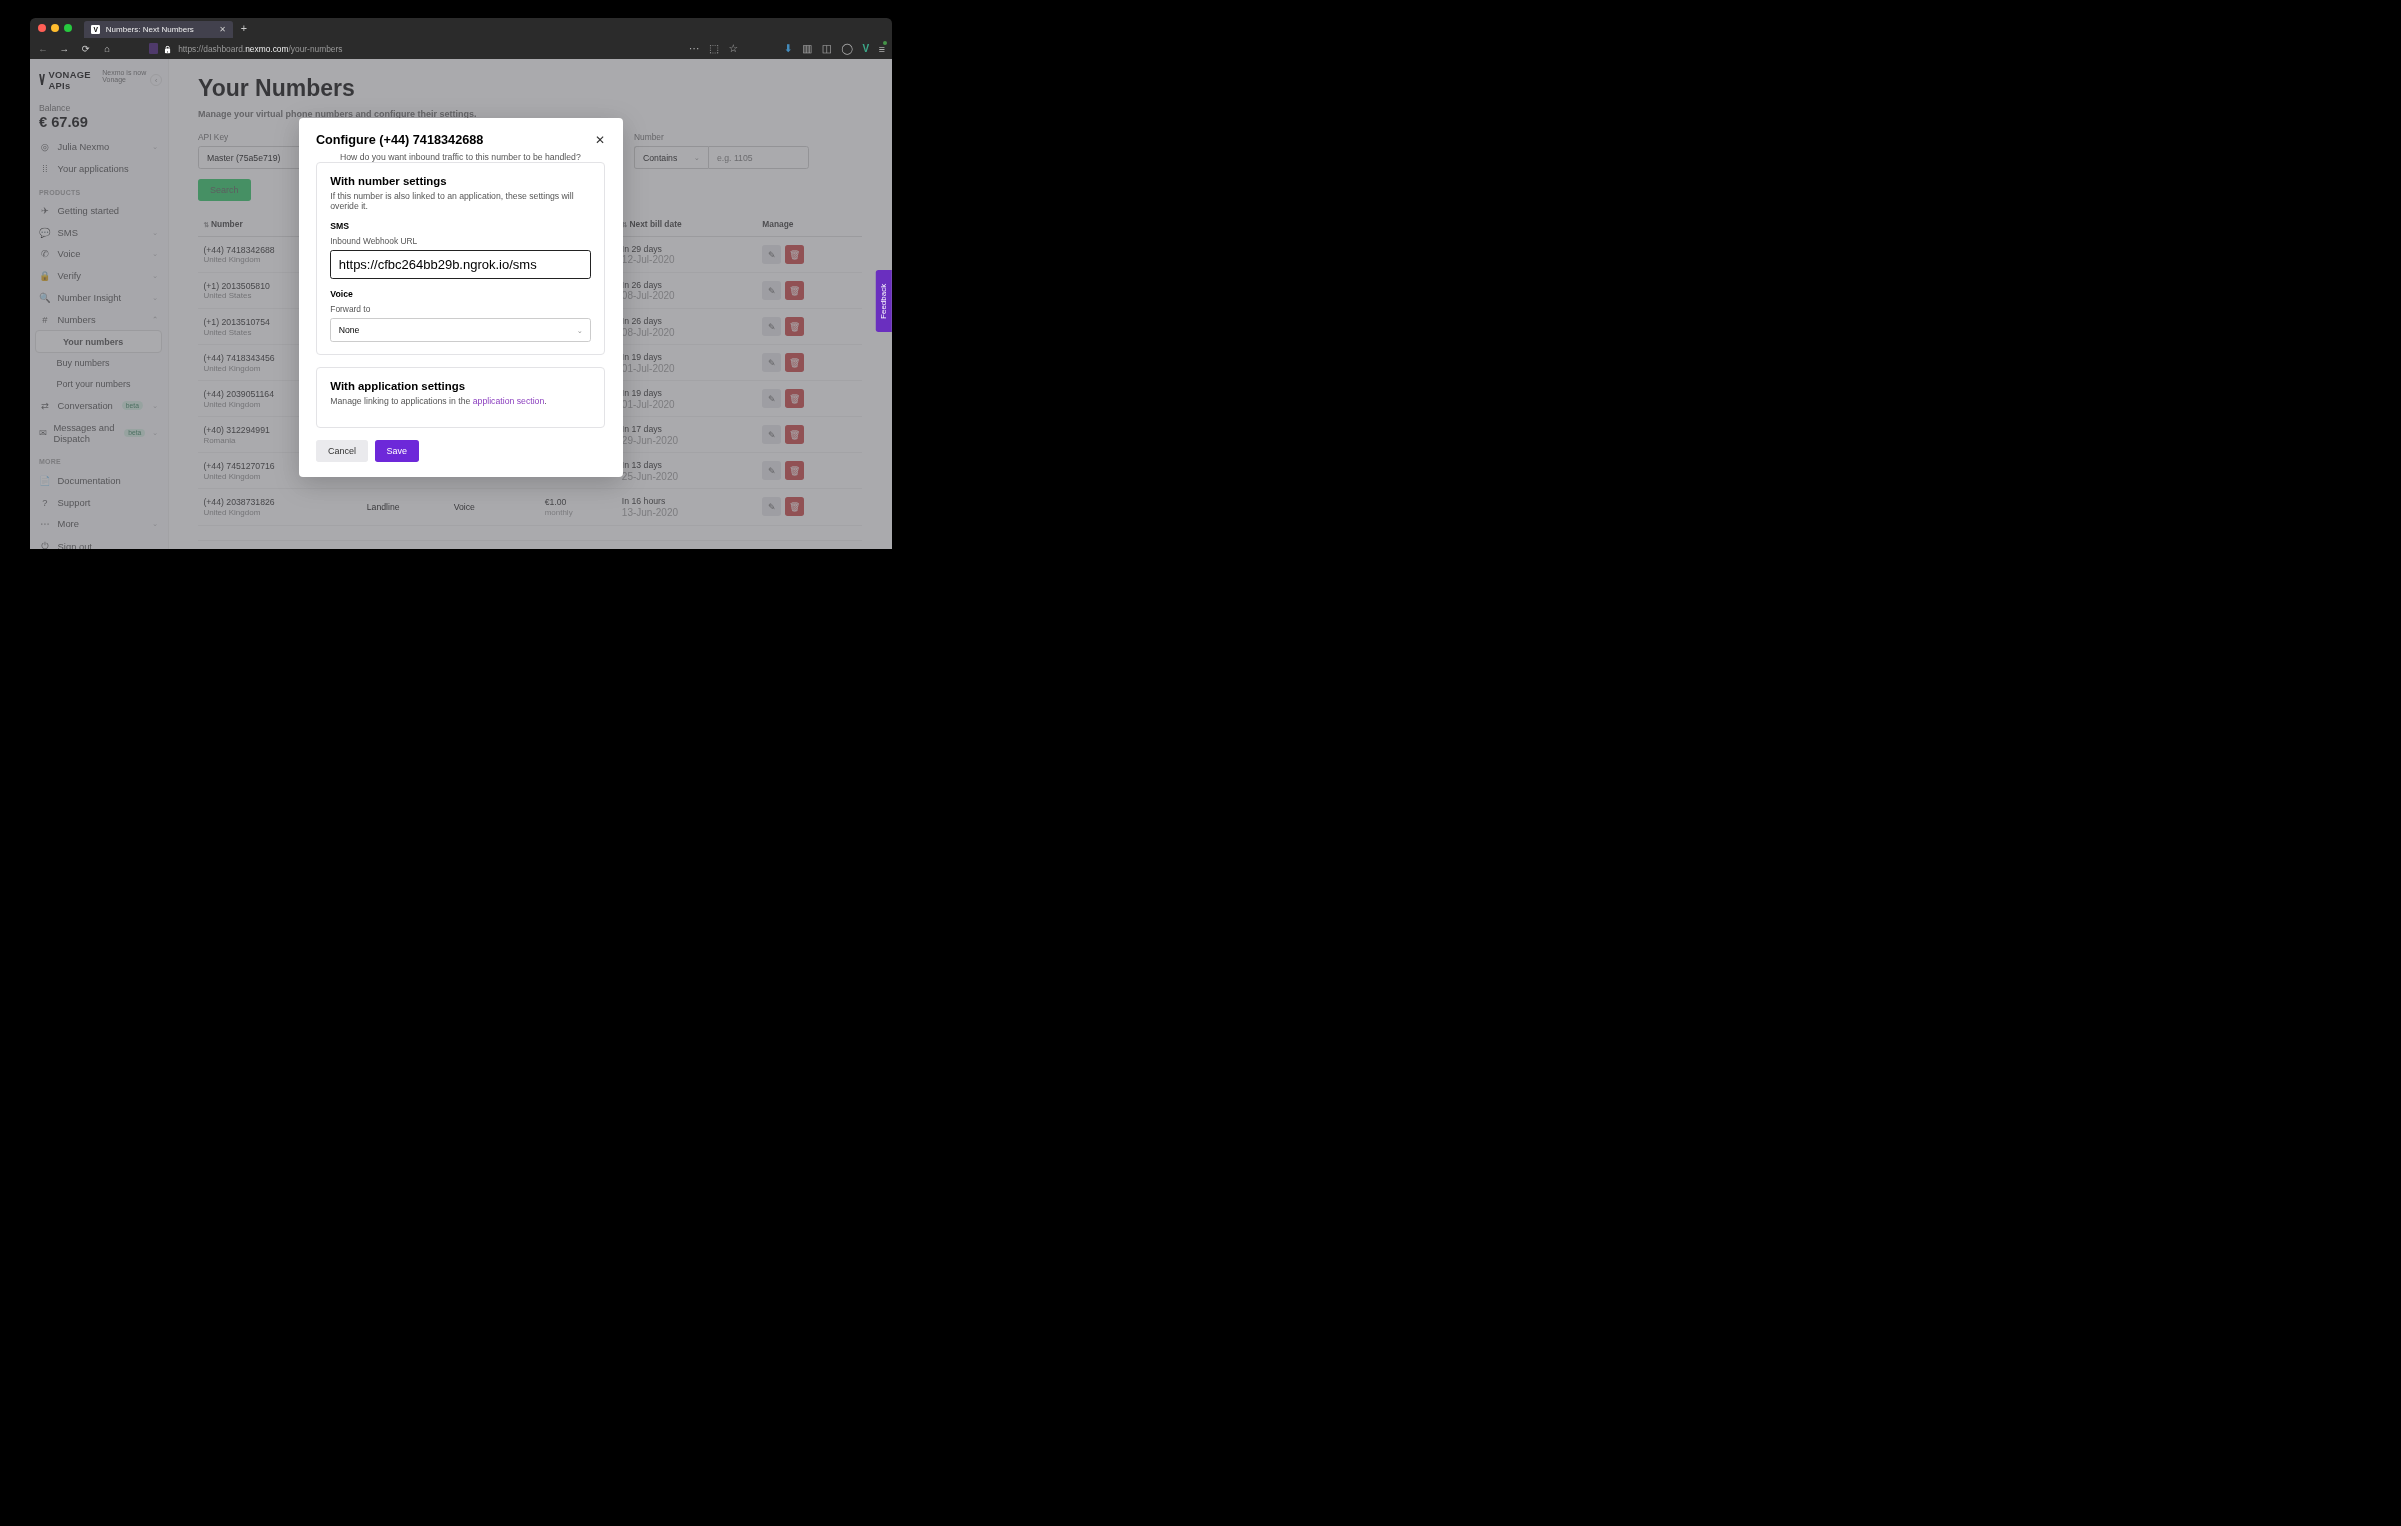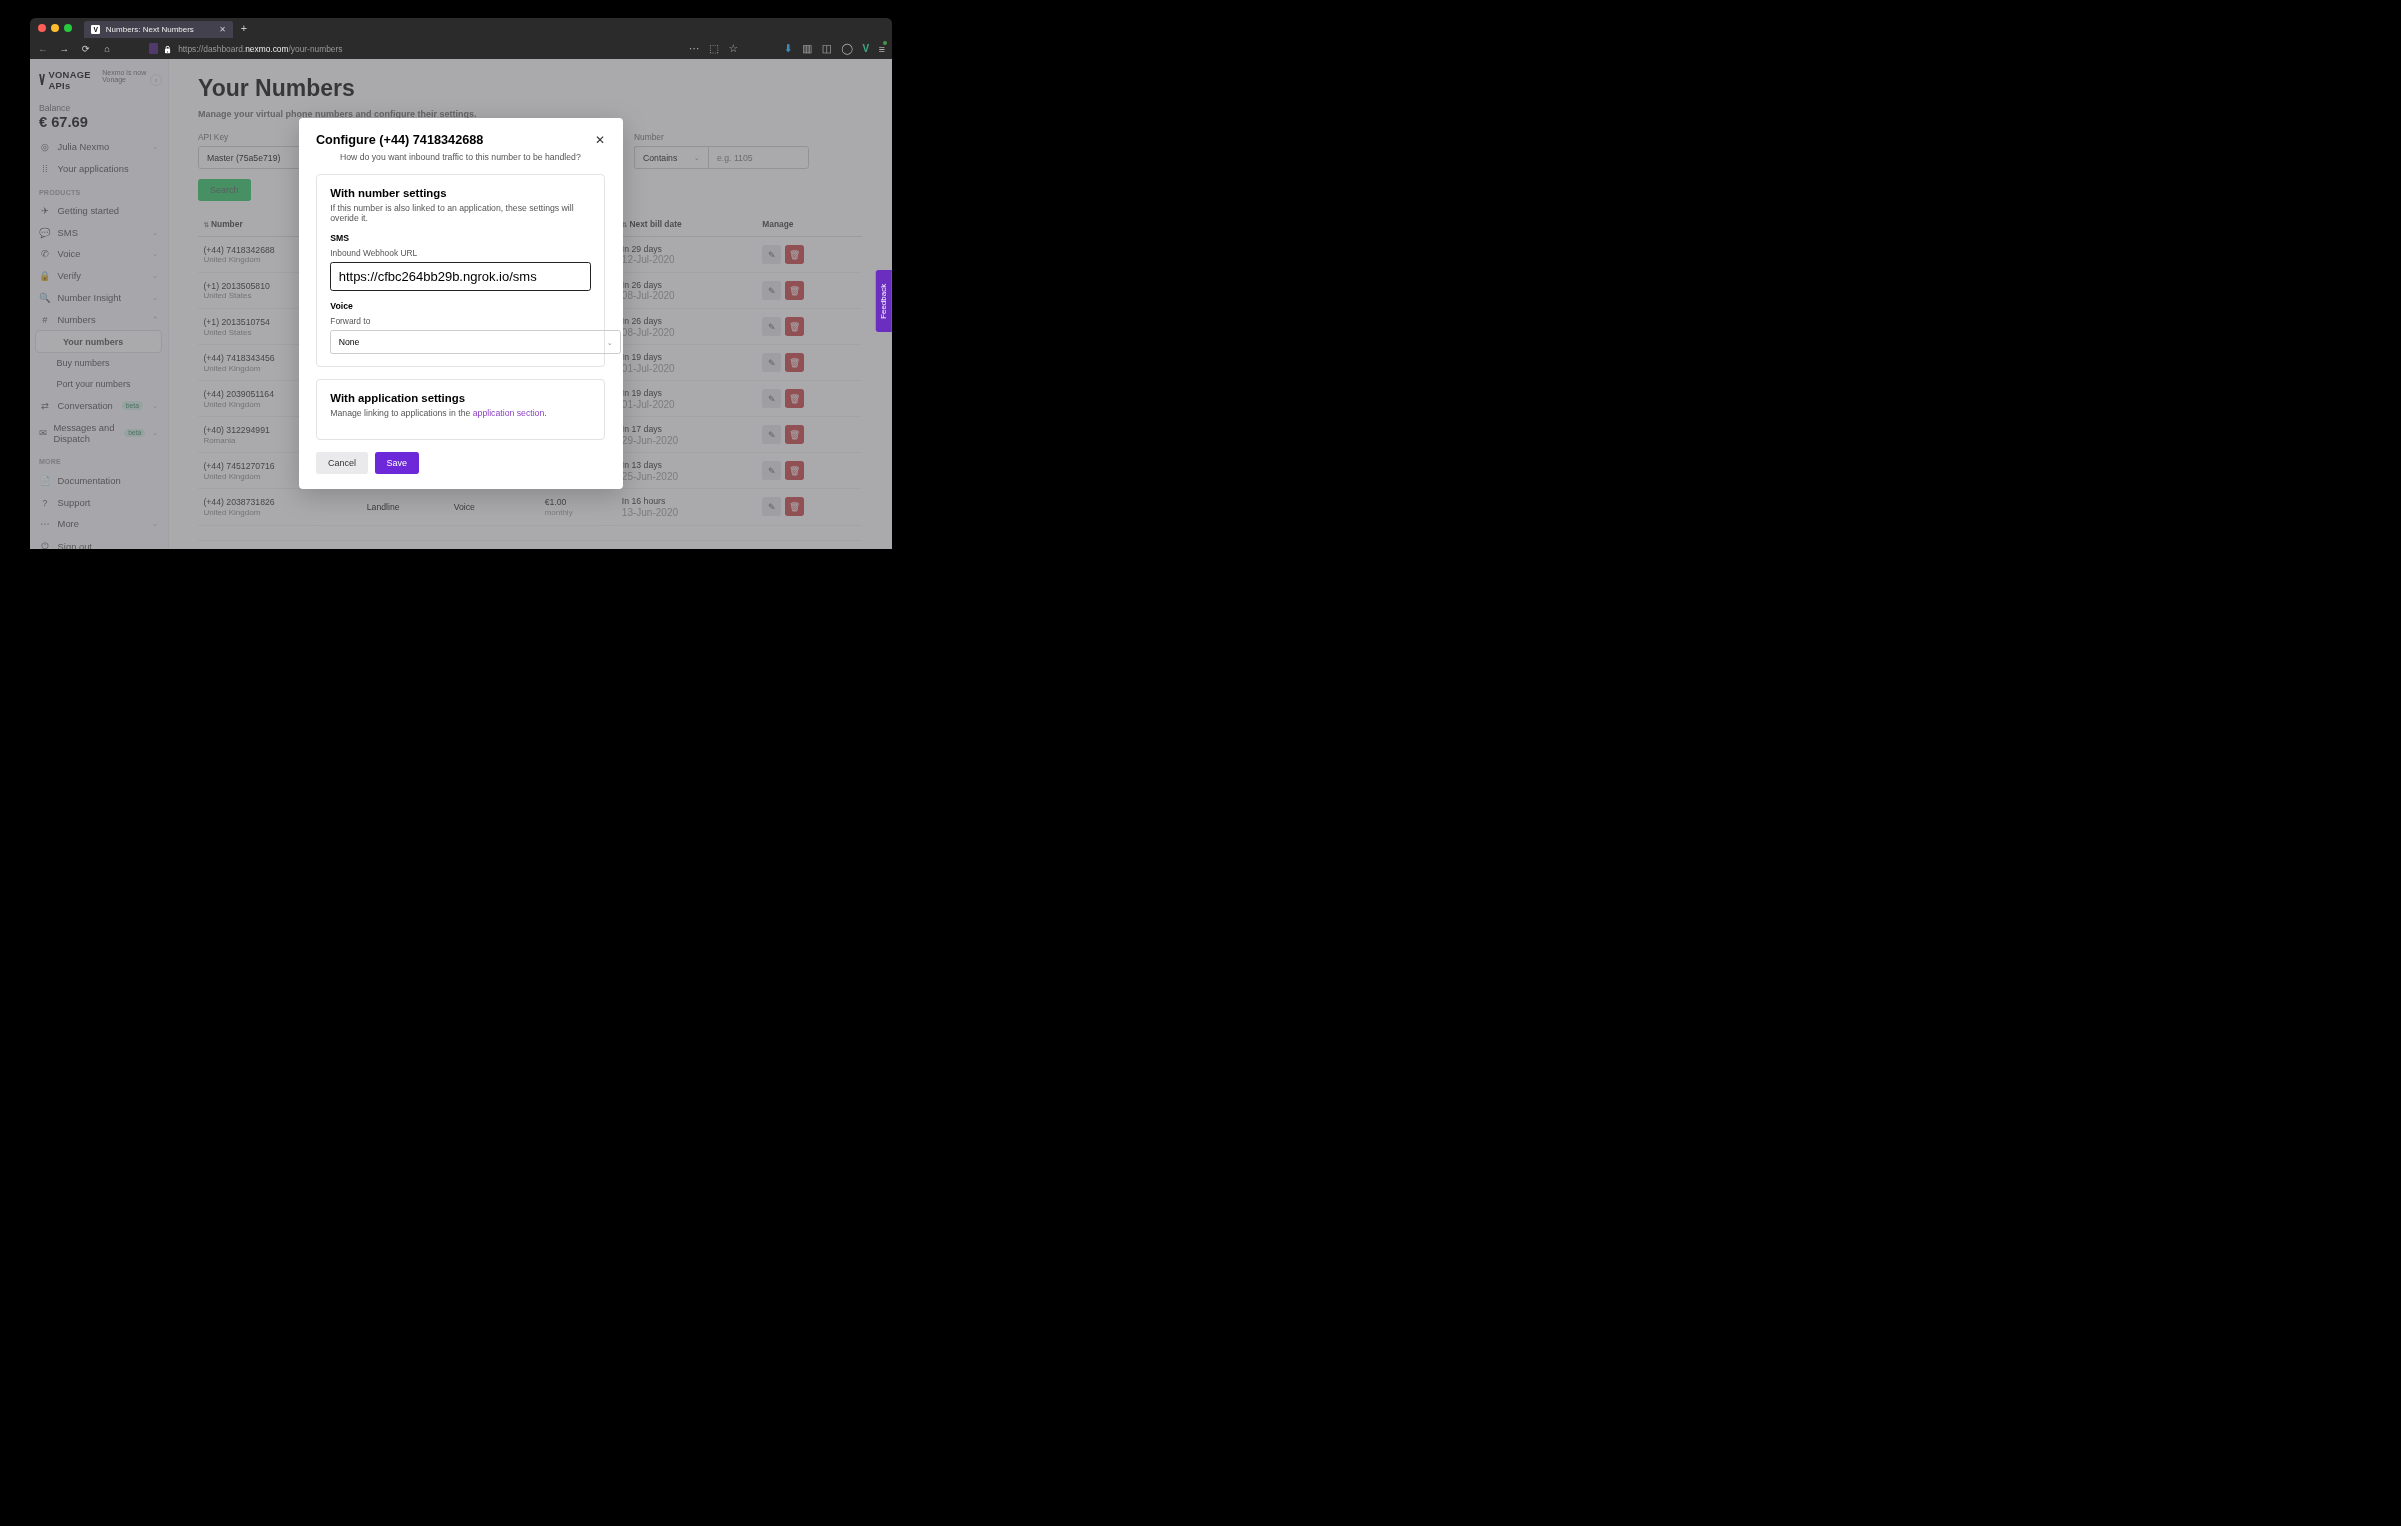--- a/index.html
+++ b/index.html
@@ -77,28 +77,28 @@
 .iconbtn { width:19px; height:19px; border-radius:2.7px; display:flex; align-items:center; justify-content:center; cursor:pointer; font-size:9px;}
 .iconbtn.edit { background:#e5e5e8; color:#555;}
 .iconbtn.del { background:#c73a3a; color:#fff;}
 
 
 .overlay { position:absolute; inset:0; background: rgba(100,100,105,.55); display:flex; align-items:flex-start; justify-content:center; padding-top:59px;}
 .modal { width: 324px; background:#fff; border-radius:4px; box-shadow:0 6.7px 27px rgba(0,0,0,.2); padding: 14.7px 17.4px;}
 .modal-head { display:flex; align-items:center; margin-bottom:5.4px;}
 .modal-head h2 { font-size:12.7px; font-weight:600;}
 .modal-head .closex { margin-left:auto; cursor:pointer; font-size:12px; color:#333;}
-.modal-sub { font-size:8.7px; color:#555; margin-bottom:12px;padding-left:24px;}
+.modal-sub { font-size:8.7px; color:#555; padding-left:24px;}
 .card { border:0.7px solid #e3e3e6; border-radius:4px; padding:12px 13.4px; margin-bottom:12px;}
 .card h3 { font-size:11.4px; font-weight:600; margin-bottom:4px;}
 .card .cardsub { font-size:8.7px; color:#555; margin-bottom:9.4px;}
 .fieldlabel { font-size:8.7px; font-weight:600; margin-bottom:5.4px;}
 .subfieldlabel { font-size:8.4px; color:#555; margin-bottom:4px;}
 .textinput { width:100%; border:0.7px solid #222; border-radius:2.7px; padding:6px 7.4px; font-size:13px; outline:none; margin-bottom:9.4px;}
-.selectinput { width:291px; border:0.7px solid #ccc; border-radius:2.7px; padding:6px 7.4px; font-size:8.7px; display:flex; align-items:center; cursor:pointer;}
+.selectinput { width:261px; border:0.7px solid #ccc; border-radius:2.7px; padding:6px 7.4px; font-size:8.7px; display:flex; align-items:center; cursor:pointer;}
 .selectinput .chevd { margin-left:auto; color:#888; font-size:7.4px;}
 .linktext { color:#8b3fbf; cursor:pointer;}
 .modal-actions { display:flex; gap:6.7px;}
 .btn { border:none; padding:6px 12px; border-radius:2.7px; font-size:9px; cursor:pointer;}
 .btn.cancel { background:#eaeaed; color:#333;}
 .btn.save { background:#6d28d9; color:#fff;}
 
 
 .feedback { position:absolute; right:0; top:211px; background:#6a2fbf; color:#fff; padding: 13.4px 3.4px; writing-mode:vertical-rl; transform:rotate(180deg); font-size:8px; border-radius:0 2.7px 2.7px 0; cursor:pointer;}
 </style>

